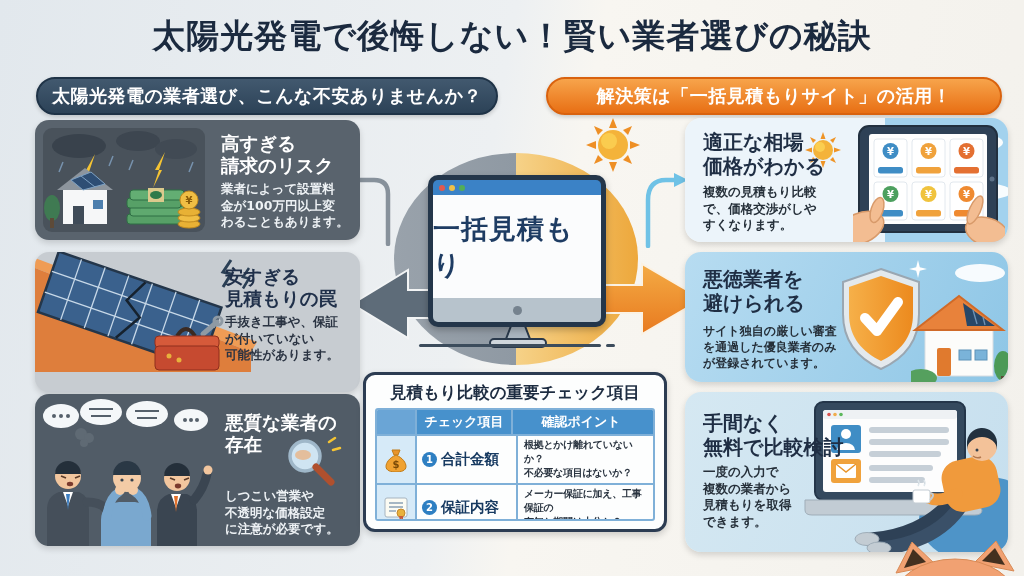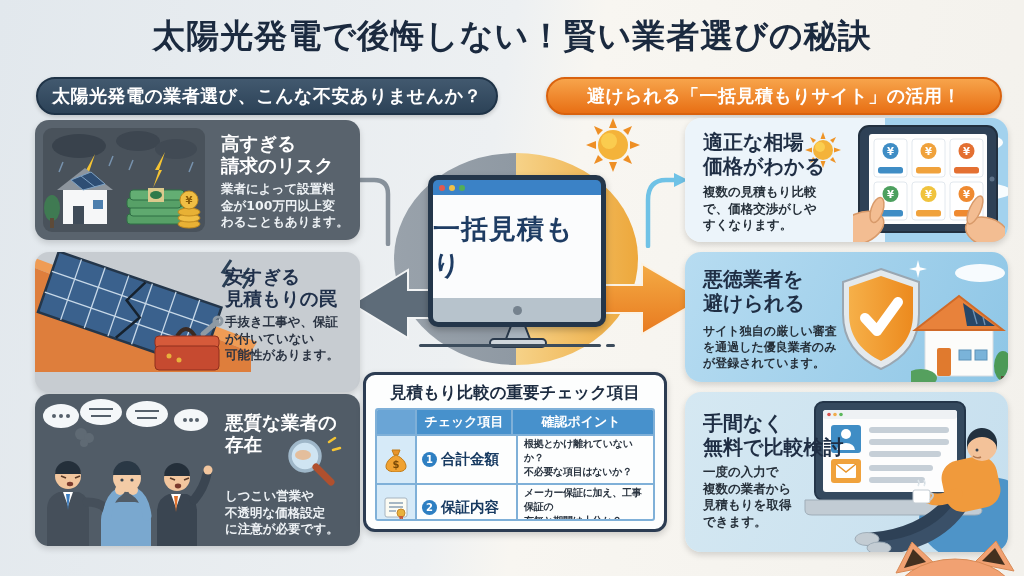--- a/index.html
+++ b/index.html
@@ -68,32 +68,32 @@
   .cl-row.hdr{flex:0 0 24px;border-top:none;}
   .c1{width:38px;display:flex;align-items:center;justify-content:center;}
   .c2{width:94px;border-left:2px solid #7fb0d8;display:flex;align-items:center;gap:4px;padding-left:5px;}
   .c3{flex:1;border-left:2px solid #7fb0d8;display:flex;align-items:center;padding:2px 4px 2px 6px;}
   .hdr .c1{background:#6aa5d6;}
   .hdr .c2,.hdr .c3{background:#4791cc;color:#fff;font-size:13px;font-weight:700;justify-content:center;padding-left:0;}
   .body-row .c1{background:#d6eaf8;}
   .cl-num{width:15px;height:15px;border-radius:50%;background:#2e7fc2;color:#fff;font-size:10px;font-weight:700;
     display:flex;align-items:center;justify-content:center;flex:0 0 15px;}
   .cl-item{font-size:14.5px;font-weight:800;color:#173a61;}
-  .cl-point{font-size:10px;font-weight:700;color:#2a3440;line-height:1.42;letter-spacing:-.3px;font-family:Liberation Mono, monospace;}
+  .cl-point{font-size:10px;font-weight:700;color:#2a3440;line-height:1.42;letter-spacing:-.3px;}
 
   .z2{z-index:2;} .z3{z-index:3;} .z4{z-index:4;}
 </style>
 </head>
 <body>
 
 <div class="stage">
 
   <div class="abs main-title">太陽光発電で後悔しない！賢い業者選びの秘訣</div>
   <div class="abs pill pill-left">太陽光発電の業者選び、こんな不安ありませんか？</div>
-  <div class="abs pill pill-right">避けられる「一括見積もりサイト」の活用！</div>
+  <div class="abs pill pill-right">解決策は「一括見積もりサイト」の活用！</div>
 
   <div class="abs big-circle" style="z-index:1"></div>
   <svg class="abs z2" style="left:586px;top:118px" width="54" height="54" viewBox="0 0 54 54">
     <g fill="#ee8f25">
       <polygon points="27,0 31,10 23,10"></polygon>
         <polygon points="27,54 31,44 23,44"></polygon>
       <polygon points="0,27 10,23 10,31"></polygon>
         <polygon points="54,27 44,23 44,31"></polygon>
       <polygon points="8,8 17,12 12,17"></polygon>
         <polygon points="46,8 42,17 37,12"></polygon>

